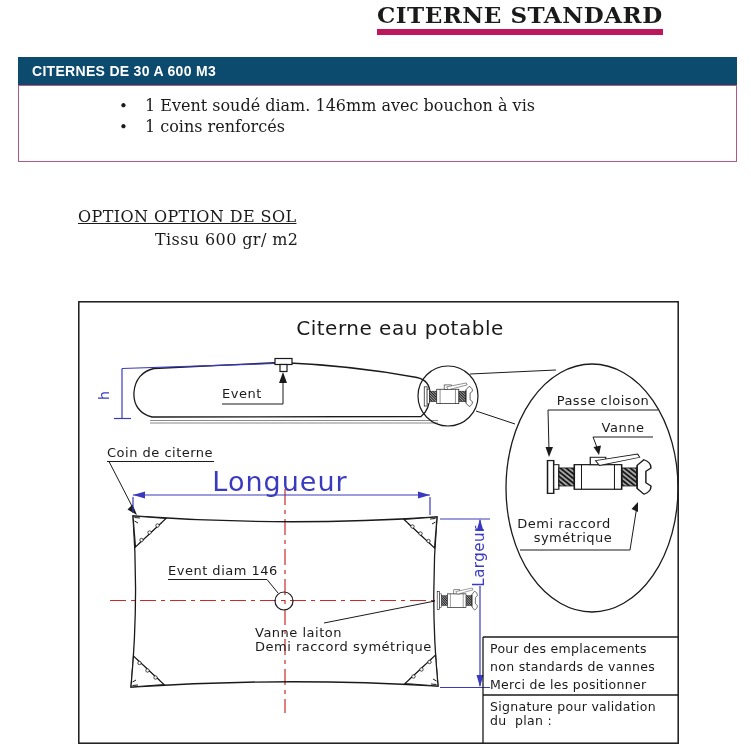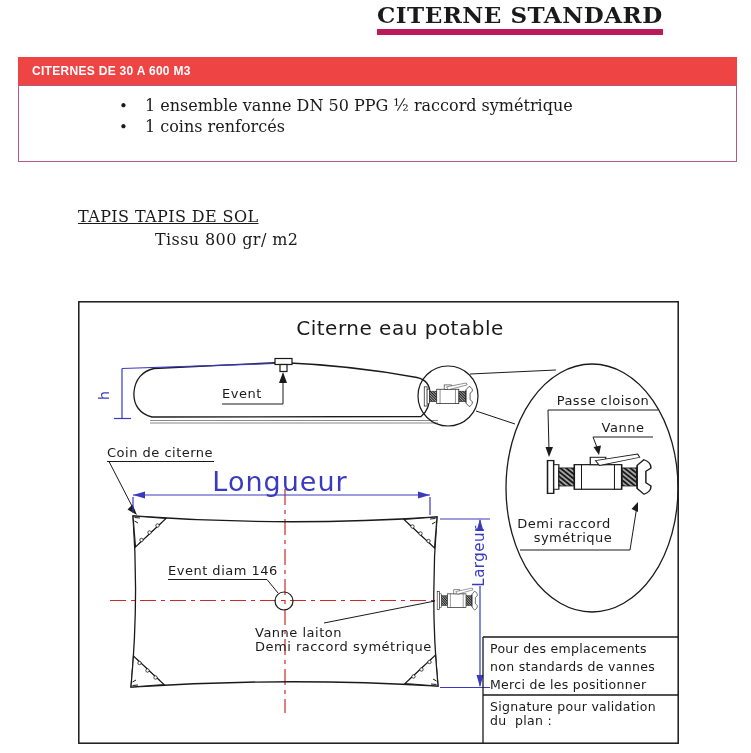--- a/index.html
+++ b/index.html
@@ -1,22 +1,22 @@
 <!DOCTYPE html>
 <html><head>
 <meta charset="utf-8">
 <style>
   html,body{margin:0;padding:0;background:#ffffff;}
   body{width:751px;height:753px;position:relative;font-family:"DejaVu Serif",serif;color:#1a1a1a;overflow:hidden;}
 
   .doc-title{position:absolute;left:377px;top:1px;font-size:23px;font-weight:bold;
     font-family:"DejaVu Serif",serif;border-bottom:6px solid #be185d;padding-bottom:1px;letter-spacing:0.5px;}
 
-  .banner{position:absolute;left:18px;top:57px;width:719px;height:28px;background:#ef4444;
-    color:#fff;font-family:"Liberation Sans",sans-serif;font-weight:bold;font-size:12px;
+  .banner{position:absolute;left:18px;top:57px;width:719px;height:28px;background:#0c4a6e;
+    color:#fff;font-family:"Liberation Sans",sans-serif;font-weight:bold;font-size:14px;
     line-height:28px;padding-left:14px;box-sizing:border-box;letter-spacing:0.3px;}
 
   .features{position:absolute;left:18px;top:85px;width:719px;height:77px;background:#fff;
     border:1px solid #b45a82;box-sizing:border-box;padding-top:9px;}
   .feature-row{height:21px;line-height:21px;padding-left:100px;font-size:16px;}
   .feature-row .bullet{display:inline-block;width:26px;font-size:15px;}
 
   .option-heading{position:absolute;left:78px;top:207px;font-size:16px;text-decoration:underline;letter-spacing:0.4px;}
   .option-detail{position:absolute;left:155px;top:230px;font-size:16px;letter-spacing:0.4px;}
 
@@ -38,29 +38,29 @@
 <body>
 
 <div class="doc-title">CITERNE STANDARD</div>
 
 <div class="banner">
   <span>CITERNES DE 30 A 600 M3</span>
 </div>
 
 <div class="features">
   <div class="feature-row">
-    <span class="bullet">•</span><span>1 ensemble vanne DN 50 PPG ½ raccord symétrique</span>
+    <span class="bullet">•</span><span>1 Event soudé diam. 146mm avec bouchon à vis</span>
   </div>
   <div class="feature-row">
     <span class="bullet">•</span><span>1 coins renforcés</span>
   </div>
 </div>
 
-<div class="option-heading">TAPIS TAPIS DE SOL</div>
-<div class="option-detail">Tissu 800 gr/ m2</div>
+<div class="option-heading">OPTION OPTION DE SOL</div>
+<div class="option-detail">Tissu 600 gr/ m2</div>
 
 <svg class="diagram" width="601" height="443" viewBox="0 0 601 443">
   <defs>
     <pattern id="hatch" width="4" height="4" patternUnits="userSpaceOnUse" patternTransform="rotate(45)">
       <rect width="4" height="4" fill="#1a1a1a"></rect>
       <line x1="0" y1="1" x2="4" y2="1" stroke="#ffffff" stroke-width="1.2"></line>
     </pattern>
 
     <g id="valve-asm">
       <rect x="0.5" y="8" width="6" height="40" fill="#fff" stroke="#1a1a1a" stroke-width="1.5"></rect>

